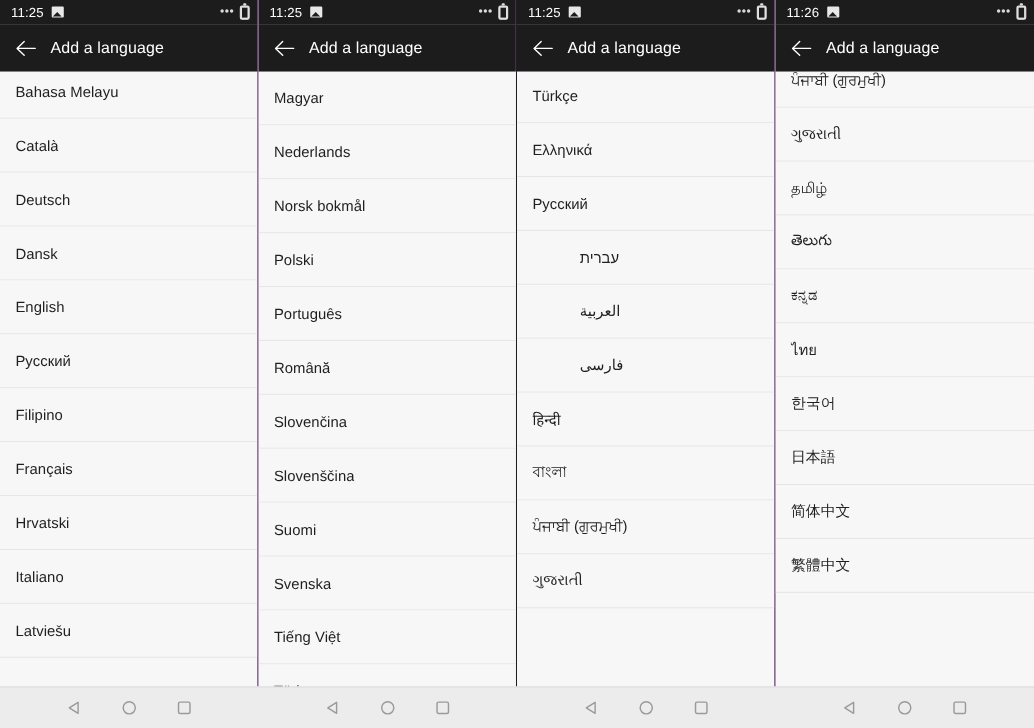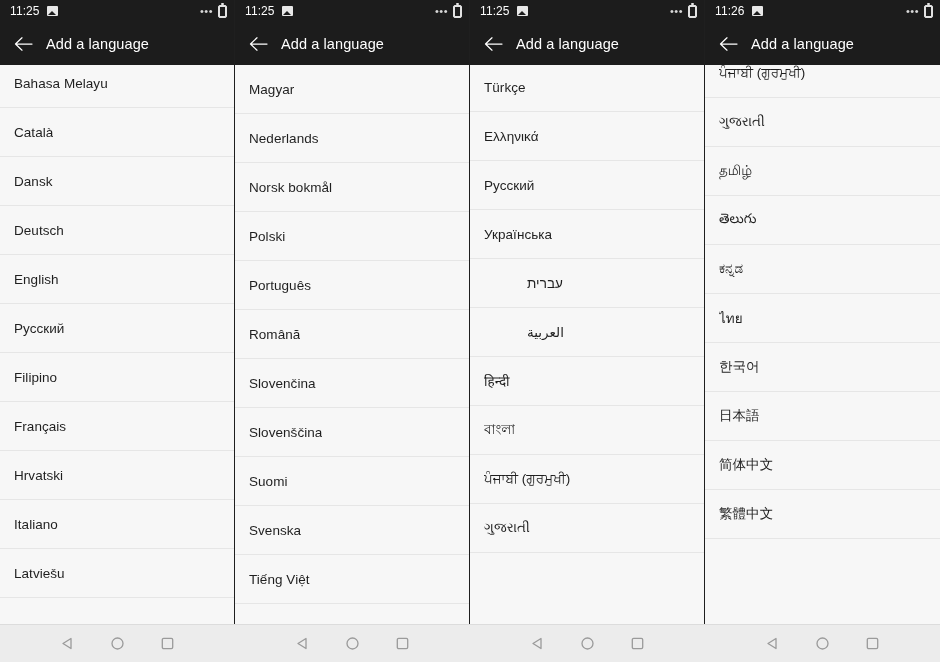--- a/index.html
+++ b/index.html
@@ -234,24 +234,24 @@
     </div>
     <div class="list-wrap">
       <div class="list" style="top: -6px;">
             <div class="lang-row">
               <span class="lang-label">Bahasa Melayu</span>
             </div>
             <div class="lang-row">
               <span class="lang-label">Català</span>
             </div>
             <div class="lang-row">
+              <span class="lang-label">Deutsch</span>
+            </div>
+            <div class="lang-row">
               <span class="lang-label">Dansk</span>
-            </div>
-            <div class="lang-row">
-              <span class="lang-label">Deutsch</span>
             </div>
             <div class="lang-row">
               <span class="lang-label">English</span>
             </div>
             <div class="lang-row">
               <span class="lang-label">Русский</span>
             </div>
             <div class="lang-row">
               <span class="lang-label">Filipino</span>
             </div>
@@ -355,28 +355,28 @@
       <div class="list" style="top: -2px;">
             <div class="lang-row">
               <span class="lang-label">Türkçe</span>
             </div>
             <div class="lang-row">
               <span class="lang-label">Ελληνικά</span>
             </div>
             <div class="lang-row">
               <span class="lang-label">Русский</span>
             </div>
-            <div class="lang-row">
-              <span class="lang-label">Українська</span>
-            </div>
             <div class="lang-row rtl">
               <span class="lang-label">עברית</span>
             </div>
             <div class="lang-row rtl">
               <span class="lang-label">العربية</span>
+            </div>
+            <div class="lang-row rtl">
+              <span class="lang-label">فارسی</span>
             </div>
             <div class="lang-row">
               <span class="lang-label">हिन्दी</span>
             </div>
             <div class="lang-row">
               <span class="lang-label">বাংলা</span>
             </div>
             <div class="lang-row">
               <span class="lang-label">ਪੰਜਾਬੀ (ਗੁਰਮੁਖੀ)</span>
             </div>

